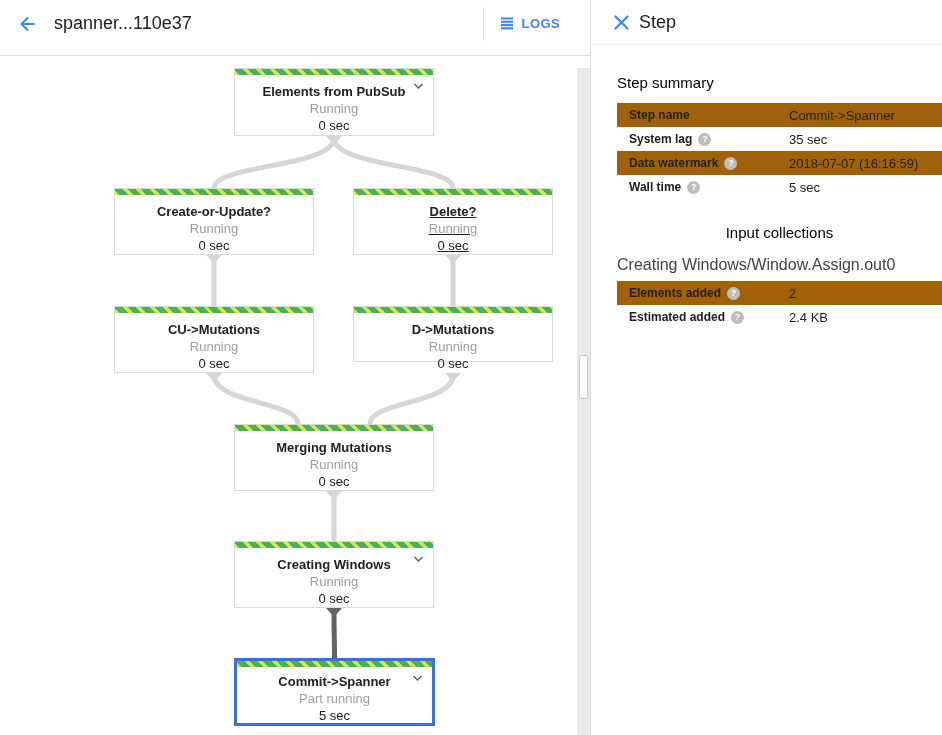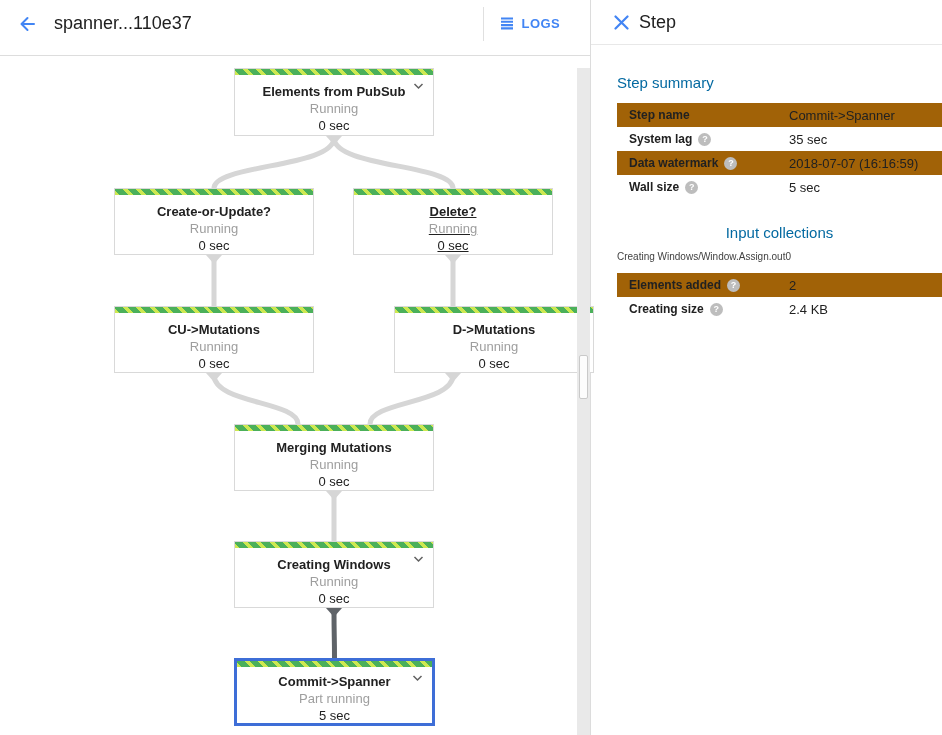--- a/index.html
+++ b/index.html
@@ -38,32 +38,32 @@
   
   .step-panel { position:absolute; left:590px; top:0; width:352px; height:735px;
     background:#fff; border-left:1px solid #dcdcdc; }
   .panel-header { height:45px; border-bottom:1px solid #e8e8e8; display:flex; align-items:center;
     padding-left:20px; gap:8px; }
   .close-btn { background:none; border:none; cursor:pointer; width:20px; height:20px;
     display:flex; align-items:center; justify-content:center; }
   .panel-title { font-size:18px; font-weight:400; color:#212121; }
 
   .panel-body { padding:28px 0 0 26px; }
-  .section-heading { font-size:15px; font-weight:400; color:#0369a1; line-height:20px; }
+  .section-heading { font-size:15px; font-weight:400; color:#000000; line-height:20px; }
   .kv-table { margin-top:10px; }
   .kv-table.input-table { margin-top:6px; }
   .kv-row { position:relative; height:24px; display:flex; align-items:center; padding-left:12px; }
   .kv-row.alt { background:#a16207; }
   .kv-label { font-size:12px; font-weight:700; color:#212121; }
   .help { width:13px; height:13px; border-radius:50%; background:#bdbdbd; color:#fff;
     font-size:9px; font-weight:700; display:inline-flex; align-items:center; justify-content:center;
     margin-left:6px; cursor:pointer; flex:0 0 auto; }
   .kv-value { position:absolute; left:172px; font-size:13px; color:#212121; white-space:nowrap; }
   .collections-heading { margin-top:24px;text-align:center; }
-  .collection-name { margin-top:4px; font-size:10px; color:#424242; line-height:20px; }
+  .collection-name { margin-top:12px; font-size:16px; color:#424242; line-height:20px; }
 </style>
 </head>
 <body>
 
 <div class="app">
 
   <section class="graph-pane">
 
     <svg class="edges-svg" width="577" height="735" id="edges">
         <path d="M334 138 C334 167.2 214 164.6 214 188" fill="none" stroke="#d6d6d6" stroke-width="5" stroke-linecap="round"></path>
@@ -104,21 +104,21 @@
           <div class="node-title">Delete?</div>
           <div class="node-status">Running</div>
           <div class="node-time">0 sec</div>
         </div>
         <div class="node" style="left: 114px; top: 306px; width: 200px; height: 67px;">
           <div class="stripe"></div>
           <div class="node-title">CU-&gt;Mutations</div>
           <div class="node-status">Running</div>
           <div class="node-time">0 sec</div>
         </div>
-        <div class="node" style="left: 353px; top: 306px; width: 200px; height: 67px; margin-left: 41px;">
+        <div class="node" style="left: 353px; top: 306px; width: 200px; height: 56px;">
           <div class="stripe"></div>
           <div class="node-title">D-&gt;Mutations</div>
           <div class="node-status">Running</div>
           <div class="node-time">0 sec</div>
         </div>
         <div class="node" style="left: 234px; top: 424px; width: 200px; height: 67px;">
           <div class="stripe"></div>
           <div class="node-title">Merging Mutations</div>
           <div class="node-status">Running</div>
           <div class="node-time">0 sec</div>
@@ -184,35 +184,35 @@
             <span class="kv-label">System lag</span>
             <span class="help">?</span>
             <span class="kv-value">35 sec</span>
           </div>
           <div class="kv-row alt">
             <span class="kv-label">Data watermark</span>
             <span class="help">?</span>
             <span class="kv-value">2018-07-07 (16:16:59)</span>
           </div>
           <div class="kv-row">
-            <span class="kv-label">Wall size</span>
+            <span class="kv-label">Wall time</span>
             <span class="help">?</span>
             <span class="kv-value">5 sec</span>
           </div>
         </div>
 
       <h3 class="section-heading collections-heading">Input collections</h3>
       <div class="collection-name">Creating Windows/Window.Assign.out0</div>
       <div class="kv-table input-table" id="input-table">
           <div class="kv-row alt">
             <span class="kv-label">Elements added</span>
             <span class="help">?</span>
             <span class="kv-value">2</span>
           </div>
           <div class="kv-row">
-            <span class="kv-label">Creating size</span>
+            <span class="kv-label">Estimated added</span>
             <span class="help">?</span>
             <span class="kv-value">2.4 KB</span>
           </div>
         </div>
     </div>
   </aside>
 </div>
 
 </body></html>

